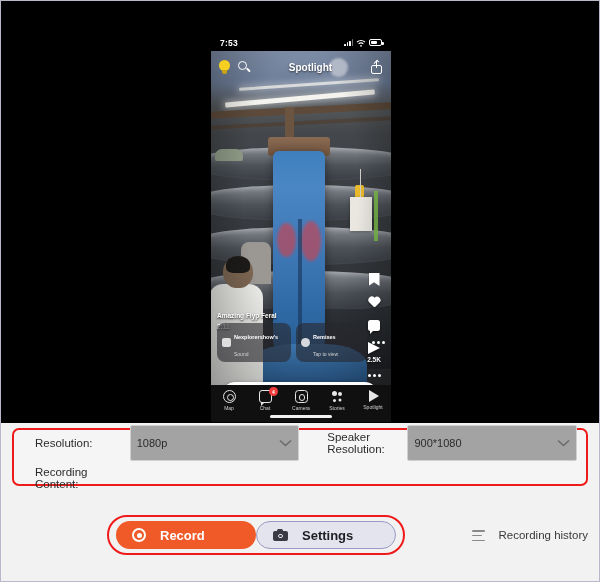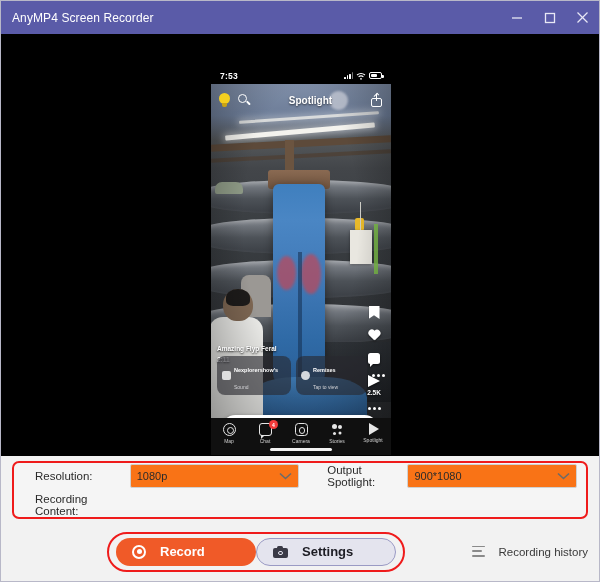--- a/index.html
+++ b/index.html
@@ -273,21 +273,21 @@
     border-radius: 7px;
     background:#f5f5f5;
     padding: 7px 9px;
     display:flex; flex-direction:column; justify-content:center; gap:5px;
   }
   .srow { display:flex; align-items:center; }
   .slabel { font-size:11.5px; color:#2b2b2b;padding-left:12px; }
   .slabel.w1 { width:110px; }
   .slabel.w2 { width:95px; margin-left:16px; }
   .select {
-    height: 24px; border:1px solid #d0d0d0; background:#f97316;
+    height: 36px; border:1px solid #d0d0d0; background:#a3a3a3;
     border-radius:2px; display:flex; align-items:center;
     padding: 0 6px; font-size:11px; color:#2b2b2b;
     cursor: pointer;
   }
   .select.s1 { width: 175px; }
   .select.s2 { width: 175px; }
   .select .chev { margin-left:auto; }
   .chev-svg { display:block; }
 
   
@@ -323,55 +323,34 @@
     display:flex; align-items:center; gap:14px;
     padding: 0 16px;
     font-size:13px; font-weight:bold;
     cursor:pointer;
   }
   .cam-ico { width:15px; height:12px; position:relative; flex:0 0 auto; }
   .cam-ico .body { position:absolute; left:0; bottom:0; width:15px; height:10px; background:#3a3a46; border-radius:2px; }
   .cam-ico .bump { position:absolute; left:4px; top:0; width:6px; height:3px; background:#3a3a46; border-radius:1.5px 1.5px 0 0; }
   .cam-ico .lens { position:absolute; left:5.4px; bottom:2.6px; width:4.4px; height:4.4px; border:1.3px solid #e4e4ee; border-radius:50%; }
   .history {
-    margin-left:auto; display:flex; align-items:flex-start; gap:14px;
+    margin-left:auto; display:flex; align-items:flex-end; gap:14px;
     font-size:11.5px; color:#3a3a3a; cursor:pointer;
   }
   .hist-ico { width:13px; height:11px; display:flex; flex-direction:column; justify-content:space-between; }
   .hist-ico i { display:block; height:1.5px; background:#8a8a8a; border-radius:1px; }
   .hist-ico i:nth-child(1){width:13px}
   .hist-ico i:nth-child(2){width:10px}
   .hist-ico i:nth-child(3){width:13px}
 </style>
 </head>
 <body>
 
 <div id="app">
 
-  <div class="titlebar">
-    <div class="titlebar-title">AnyMP4 Screen Recorder</div>
-    <div class="win-controls">
-      <div class="win-btn">
-        <svg width="12" height="12" viewBox="0 0 12 12">
-            <line x1="1" y1="6" x2="11" y2="6" stroke="#e8e8f5" stroke-width="1.3"></line>
-          </svg>
-      </div>
-      <div class="win-btn">
-        <svg width="12" height="12" viewBox="0 0 12 12">
-            <rect x="1.5" y="1.5" width="9" height="9" fill="none" stroke="#e8e8f5" stroke-width="1.3"></rect>
-          </svg>
-      </div>
-      <div class="win-btn">
-        <svg width="13" height="13" viewBox="0 0 13 13">
-            <line x1="1.5" y1="1.5" x2="11.5" y2="11.5" stroke="#e8e8f5" stroke-width="1.3"></line>
-            <line x1="11.5" y1="1.5" x2="1.5" y2="11.5" stroke="#e8e8f5" stroke-width="1.3"></line>
-          </svg>
-      </div>
-    </div>
-  </div>
 
   <div class="stage">
 
     <div class="phone">
 
       <div class="phone-status">
         <span class="status-time">7:53</span>
         <span class="status-right">
           <span class="sig">
               <i></i>
@@ -527,21 +506,21 @@
       <div class="srow">
         <span class="slabel w1">Resolution:</span>
         <div class="select s1">
           <span>1080p</span>
           <span class="chev">
             <svg class="chev-svg" width="13" height="8" viewBox="0 0 13 8">
                 <polyline points="1,1.5 6.5,6.5 12,1.5" fill="none" stroke="#6b6b6b" stroke-width="1.6"></polyline>
               </svg>
           </span>
         </div>
-        <span class="slabel w2">Output Spotlight:</span>
+        <span class="slabel w2">Speaker Resolution:</span>
         <div class="select s2">
           <span>900*1080</span>
           <span class="chev">
             <svg class="chev-svg" width="13" height="8" viewBox="0 0 13 8">
                 <polyline points="1,1.5 6.5,6.5 12,1.5" fill="none" stroke="#6b6b6b" stroke-width="1.6"></polyline>
               </svg>
           </span>
         </div>
       </div>
       <div class="srow">

